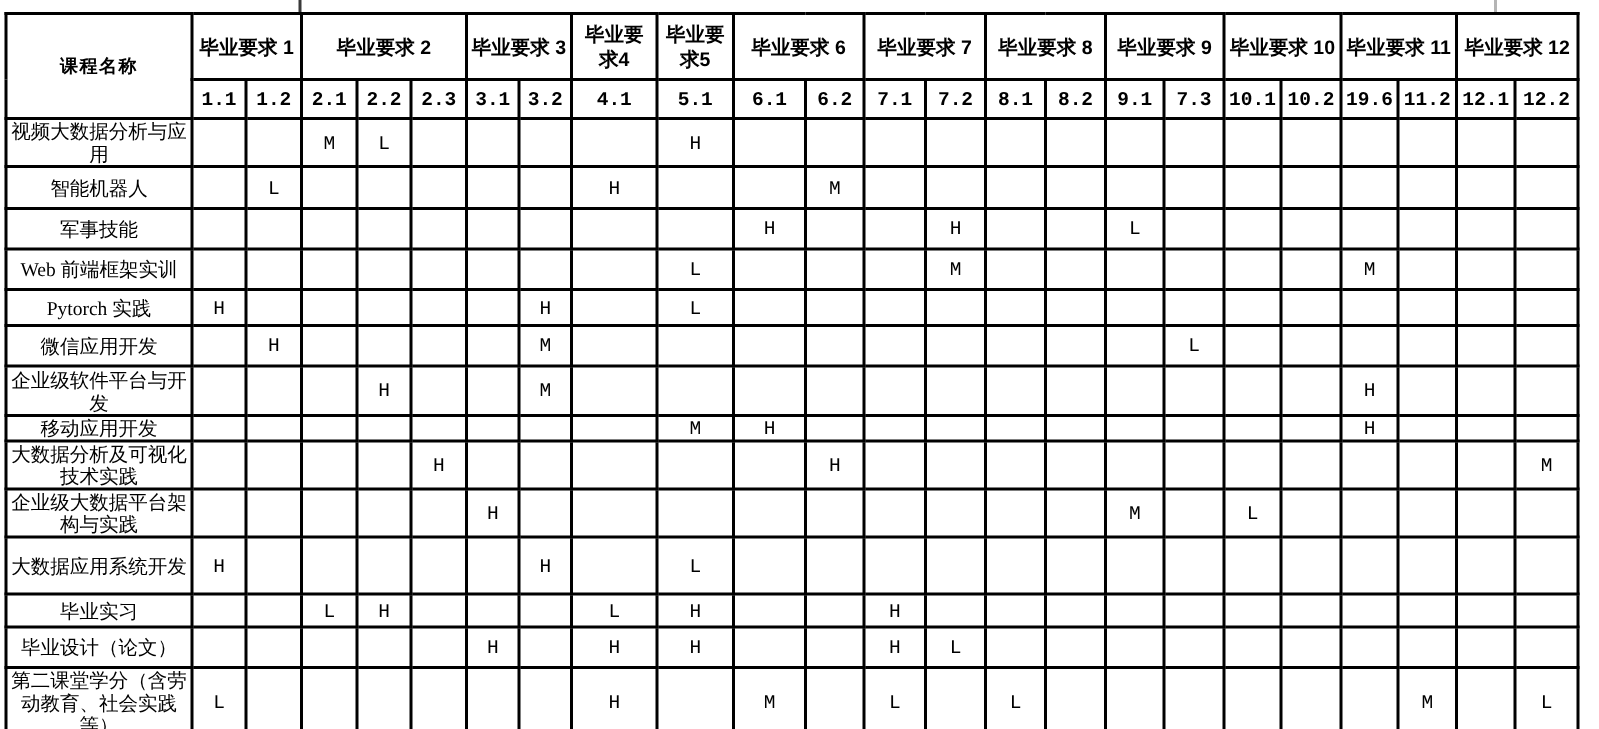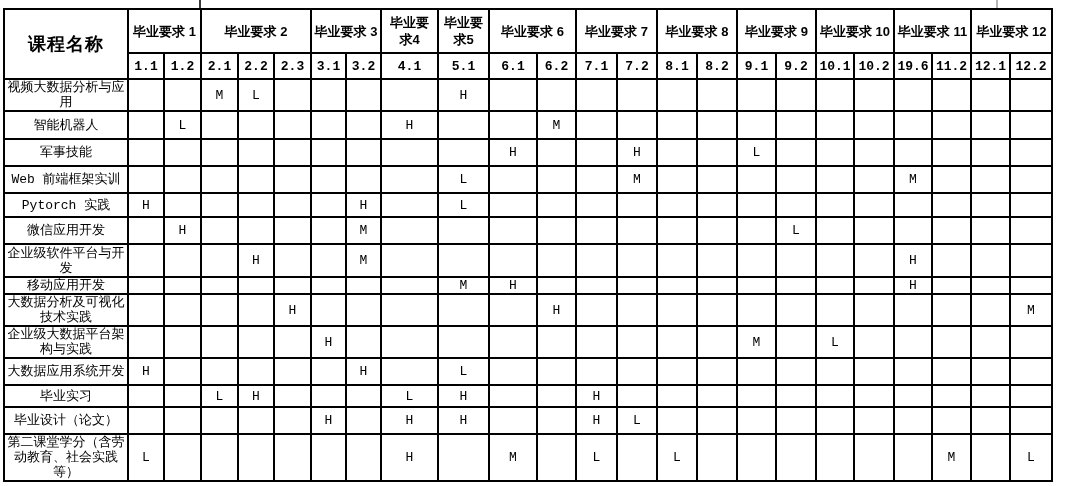--- a/index.html
+++ b/index.html
@@ -36,40 +36,40 @@
   table.matrix th, table.matrix td {
     border: 2px solid #000000;
     padding: 0 2px;
     text-align: center;
     vertical-align: middle;
     overflow: hidden;
     white-space: normal;
     word-break: break-all;
   }
   th.corner {
-    font-size: 18px;
+    font-size: 12px;
     font-weight: bold;
     letter-spacing: 1px;
     font-family: Liberation Sans, sans-serif;
   }
   th.group {
     font-size: 13px;
     font-weight: bold;
     line-height: 17px;
     font-family: "Liberation Sans", sans-serif;
   }
   th.sub {
     font-size: 13px;
     font-weight: bold;
     font-family: "Liberation Mono", monospace;
   }
   td.name {
     font-size: 13px;
     line-height: 15px;
-    font-family: Liberation Mono, monospace;
+    font-family: Liberation Serif, serif;
     margin-top: 14px;
   }
   td.mark {
     font-size: 13px;
     font-family: "Liberation Mono", monospace;
   }
   tr.hdr1 { height: 44px; }
   tr.hdr2 { height: 26px; }
 </style>
 </head>
@@ -131,21 +131,21 @@
           <th class="sub">3.2</th>
           <th class="sub">4.1</th>
           <th class="sub">5.1</th>
           <th class="sub">6.1</th>
           <th class="sub">6.2</th>
           <th class="sub">7.1</th>
           <th class="sub">7.2</th>
           <th class="sub">8.1</th>
           <th class="sub">8.2</th>
           <th class="sub">9.1</th>
-          <th class="sub">9.2</th>
+          <th class="sub">7.3</th>
           <th class="sub">10.1</th>
           <th class="sub">10.2</th>
           <th class="sub">19.6</th>
           <th class="sub">11.2</th>
           <th class="sub">12.1</th>
           <th class="sub">12.2</th>
         </tr>
       </thead>
     <tbody id="tbody">
         <tr style="height: 29px;">
@@ -401,21 +401,21 @@
           <td class="mark"></td>
           <td class="mark">M</td>
           <td class="mark"></td>
           <td class="mark">L</td>
           <td class="mark"></td>
           <td class="mark"></td>
           <td class="mark"></td>
           <td class="mark"></td>
           <td class="mark"></td>
         </tr>
-        <tr style="height: 27px; padding-left: 40px;">
+        <tr style="height: 38px; padding-left: 40px;">
           <td class="name">大数据应用系统开发</td>
           <td class="mark">H</td>
           <td class="mark"></td>
           <td class="mark"></td>
           <td class="mark"></td>
           <td class="mark"></td>
           <td class="mark"></td>
           <td class="mark">H</td>
           <td class="mark"></td>
           <td class="mark">L</td>

